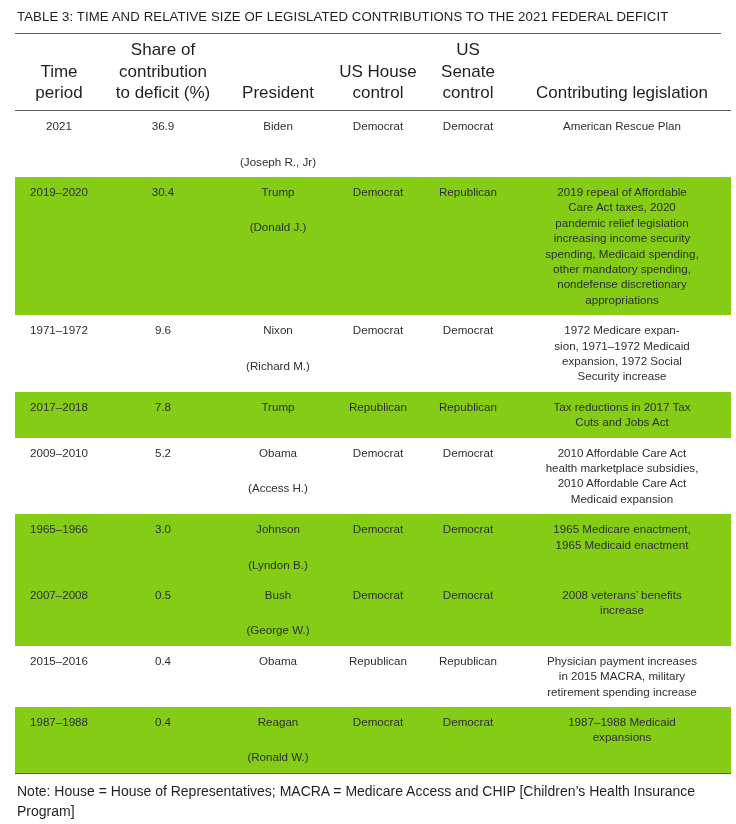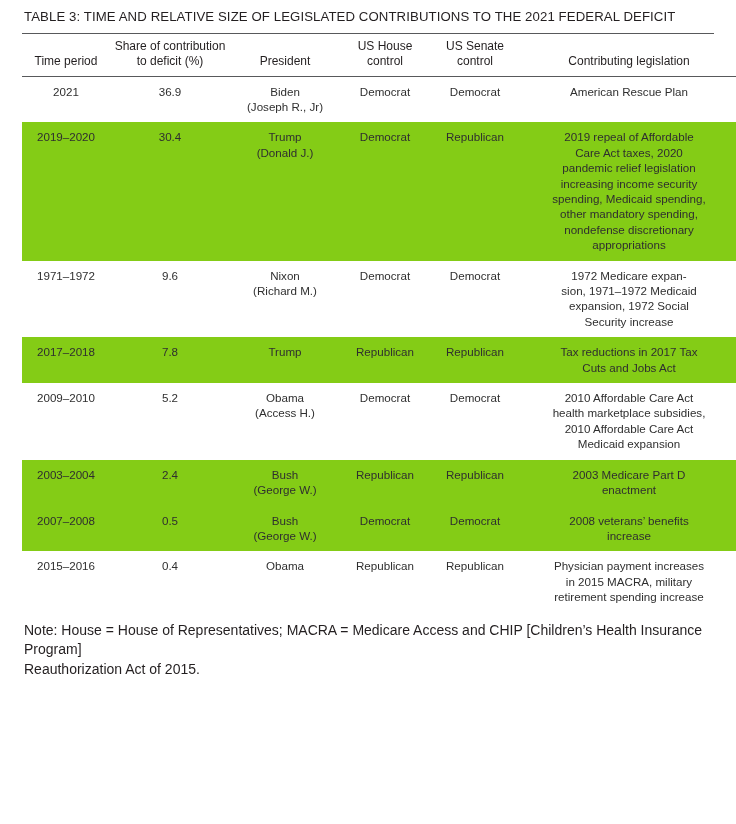--- a/index.html
+++ b/index.html
@@ -12,21 +12,21 @@
     height: 824px;
     font-family: "Liberation Sans", sans-serif;
     color: #2b2b2b;
     overflow: hidden;
   }
   .page {
     position: relative;
     width: 736px;
     height: 594px;
     box-sizing: border-box;
-    padding: 0 22px;
+    padding: 0 15px;
   }
   .table-title {
     font-size: 13.2px;
     letter-spacing: 0.1px;
     color: #231f20;
     padding: 9px 0 8px 2px;
     line-height: 1.2;
     white-space: nowrap;
   }
   .rule-top {
@@ -42,21 +42,21 @@
   }
   table.deficit-table col.c-time   { width: 88px; }
   table.deficit-table col.c-share  { width: 120px; }
   table.deficit-table col.c-pres   { width: 110px; }
   table.deficit-table col.c-house  { width: 90px; }
   table.deficit-table col.c-senate { width: 90px; }
   table.deficit-table col.c-leg    { width: 218px; }
 
   thead th {
     font-weight: normal;
-    font-size: 12px;
+    font-size: 17px;
     color: #231f20;
     text-align: center;
     vertical-align: bottom;
     padding: 5px 4px 6px 4px;
     line-height: 1.28;
     border-bottom: 1.4px solid #58595b;
   }
   tbody td {
     text-align: center;
     vertical-align: top;
@@ -67,21 +67,21 @@
   }
   tbody tr.shaded td {
     background: #84cc16;
   }
   tbody tr.last-row td {
     border-bottom: 1.6px solid #58595b;
   }
   td.col-time   { text-align: center; }
   td.col-share  { text-align: center; }
   .pres-name { display: block; }
-  .pres-full { display: block; }
+  .pres-full { display: block; margin-top: 20px; }
   .leg-line { display: block; }
 
   .notes {
     padding: 8px 2px 0 2px;
     font-size: 14px;
     line-height: 1.42;
     color: #231f20;
   }
   .notes p {
     margin: 0 0 3px 0;
@@ -203,31 +203,31 @@
           <td>Democrat</td>
           <td>Democrat</td>
           <td>
             <span class="leg-line">2010 Affordable Care Act</span>
             <span class="leg-line">health marketplace subsidies,</span>
             <span class="leg-line">2010 Affordable Care Act</span>
             <span class="leg-line">Medicaid expansion</span>
           </td>
         </tr>
         <tr class="shaded">
-          <td class="col-time">2003–2004</td>
-          <td class="col-share">2.4</td>
-          <td>
-            <span class="pres-name">Bush</span>
-            <span class="pres-full">(George W.)</span>
-          </td>
-          <td>Republican</td>
-          <td>Republican</td>
-          <td>
-            <span class="leg-line">2003 Medicare Part D</span>
-            <span class="leg-line">enactment</span>
+          <td class="col-time">1965–1966</td>
+          <td class="col-share">3.0</td>
+          <td>
+            <span class="pres-name">Johnson</span>
+            <span class="pres-full">(Lyndon B.)</span>
+          </td>
+          <td>Democrat</td>
+          <td>Democrat</td>
+          <td>
+            <span class="leg-line">1965 Medicare enactment,</span>
+            <span class="leg-line">1965 Medicaid enactment</span>
           </td>
         </tr>
         <tr class="shaded">
           <td class="col-time">2007–2008</td>
           <td class="col-share">0.5</td>
           <td>
             <span class="pres-name">Bush</span>
             <span class="pres-full">(George W.)</span>
           </td>
           <td>Democrat</td>
@@ -242,20 +242,34 @@
           <td class="col-share">0.4</td>
           <td>
             <span class="pres-name">Obama</span>
           </td>
           <td>Republican</td>
           <td>Republican</td>
           <td>
             <span class="leg-line">Physician payment increases</span>
             <span class="leg-line">in 2015 MACRA, military</span>
             <span class="leg-line">retirement spending increase</span>
+          </td>
+        </tr>
+        <tr class="shaded last-row">
+          <td class="col-time">1987–1988</td>
+          <td class="col-share">0.4</td>
+          <td>
+            <span class="pres-name">Reagan</span>
+            <span class="pres-full">(Ronald W.)</span>
+          </td>
+          <td>Democrat</td>
+          <td>Democrat</td>
+          <td>
+            <span class="leg-line">1987–1988 Medicaid</span>
+            <span class="leg-line">expansions</span>
           </td>
         </tr>
       </tbody>
   </table>
 
   <div class="notes">
     <p>
       <span>Note: House = House of Representatives; MACRA = Medicare Access and CHIP [Children’s Health Insurance Program]</span><br>
       <span>Reauthorization Act of 2015.</span>
     </p>

